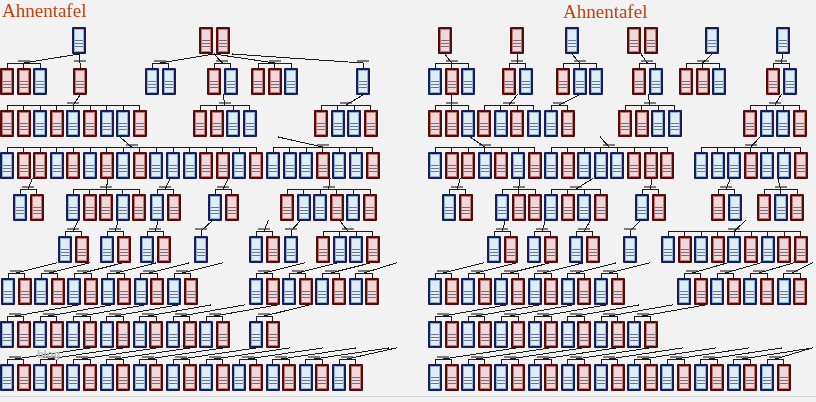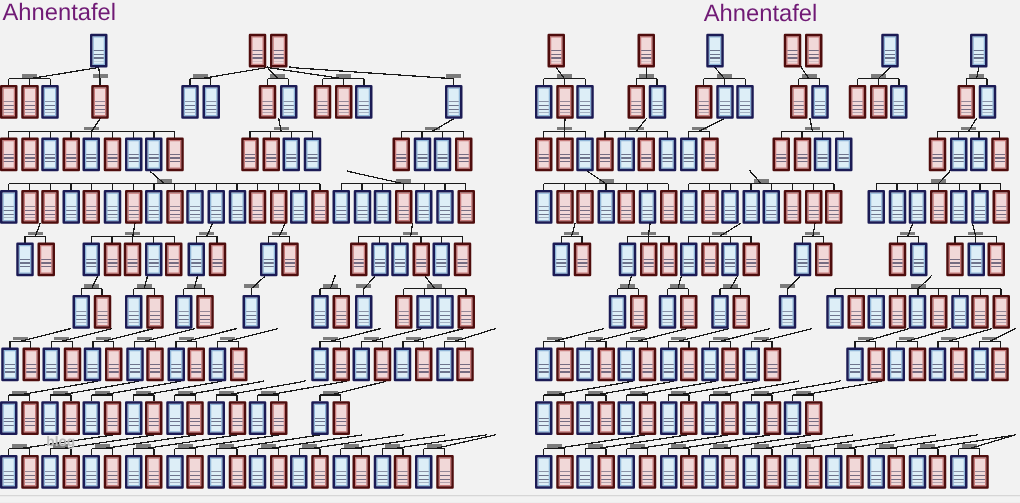--- a/index.html
+++ b/index.html
@@ -2,22 +2,22 @@
 <html><head>
 <meta charset="utf-8">
 <style>
   html,body{margin:0;padding:0;background:#e9e9e9;}
   #stage{
     position:relative;width:816px;height:402px;overflow:hidden;
     background:#f2f2f2;font-family:"Liberation Sans",sans-serif;
   }
   #connectors{position:absolute;left:0;top:0;z-index:1;}
   .chart-title{
-    position:absolute;z-index:3;color:#701a75;font-size:19px;line-height:21px;
-    font-family:Liberation Sans, sans-serif;white-space:nowrap;
+    position:absolute;z-index:3;color:#c2410c;font-size:19px;line-height:21px;
+    font-family:Liberation Serif, serif;white-space:nowrap;
   }
   .person{
     position:absolute;z-index:2;width:14px;height:27px;box-sizing:border-box;
     border:2px solid #000;border-radius:1px;
   }
   .person.m{background:#ddeef7;border-color:#1b1b55;box-shadow:inset 0 0 0 1px #8fb4d6;}
   .person.f{background:#f1d8d8;border-color:#4f0d0d;box-shadow:inset 0 0 0 1px #c57a7a;}
   .person .txt{
     position:absolute;left:1px;right:1px;bottom:3px;height:9px;opacity:.75;
     background:repeating-linear-gradient(to bottom,rgba(35,35,70,.8) 0 1px,transparent 1px 3px);

